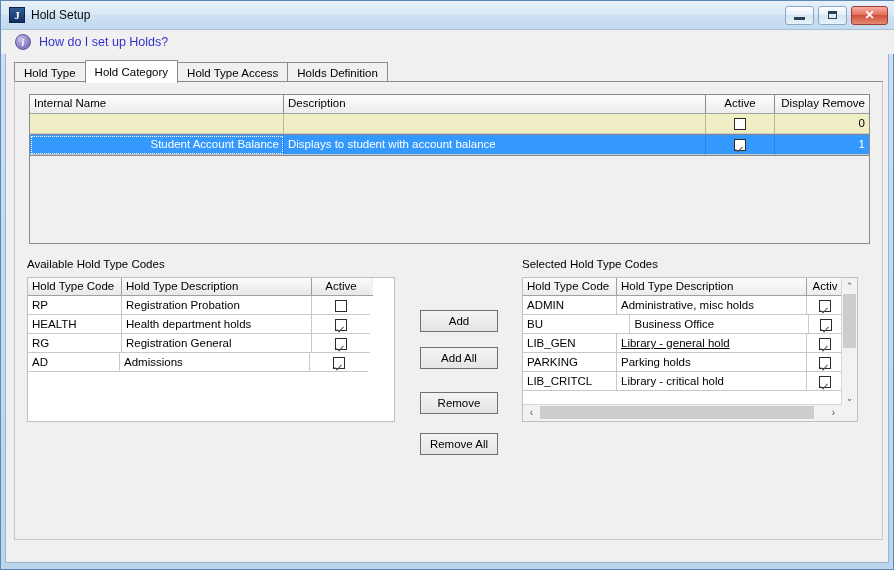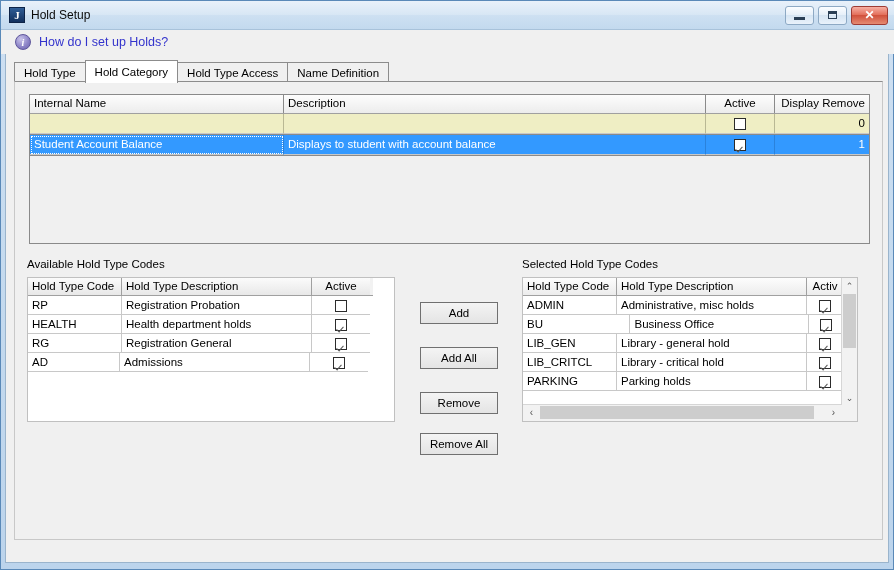--- a/index.html
+++ b/index.html
@@ -132,21 +132,21 @@
 
   
   #top-grid{left:14px;top:12px;width:841px;height:150px;background:#f0f0f0;}
   #top-grid .gheader{height:18px;}
   #top-grid .gheader .gh{height:18px;line-height:17px;border-right:1px solid #8a8a8a;}
   #top-grid .grow{height:21px;border-bottom:1px solid #8a8a8a;}
   #top-grid .grow .gc{height:20px;line-height:19px;}
   .row-edit .gc{background:#efeec4;border-right:1px solid #b9b894;}
   .row-sel{background:#3399ff;}
   .row-sel .gc{color:#ffffff;border-right:1px solid #2a82dc;}
-  .row-sel .gc.firstcell{outline:1px dotted #ffffff;outline-offset:-2px;}
+  .row-sel .gc.firstcell{outline:1px dotted #ffffff;outline-offset:-2px;text-align:right;}
 
   .chk{
     display:inline-block;width:12px;height:12px;box-sizing:border-box;
     border:1px solid #2b2b2b;background:#ffffff;
     position:relative;vertical-align:middle;
   }
   .chk.on::after{
     content:"";position:absolute;left:2px;top:5px;
     width:3px;height:6px;border:solid #555;border-width:0 1.6px 1.6px 0;
     transform:rotate(42deg);
@@ -222,21 +222,21 @@
 
   <div class="helprow">
     <div class="info-icon">i</div>
     <div class="help-link">How do I set up Holds?</div>
   </div>
 
   <div class="tabstrip">
     <div class="tab">Hold Type</div>
     <div class="tab active">Hold Category</div>
     <div class="tab">Hold Type Access</div>
-    <div class="tab">Name Definition</div>
+    <div class="tab">Holds Definition</div>
   </div>
 
   <div class="tabpanel">
 
     <div class="grid" id="top-grid">
       <div class="gheader">
         <div class="gh" style="width:254px;">Internal Name</div>
         <div class="gh" style="width:422px;">Description</div>
         <div class="gh ctr" style="width:69px;">Active</div>
         <div class="gh num" style="width:94px;border-right:none;">Display Remove</div>
@@ -282,21 +282,21 @@
           <div class="gc ctr" style="width:58px;border-right:none;"><span class="chk on"></span></div>
         </div>
         <div class="grow">
           <div class="gc" style="width:92px;">AD</div>
           <div class="gc" style="width:190px;">Admissions</div>
           <div class="gc ctr" style="width:58px;border-right:none;"><span class="chk on"></span></div>
         </div>
       </div>
     </div>
 
-    <div class="btn" style="left:405px;top:220px;">Add</div>
+    <div class="btn" style="left:405px;top:228px;">Add</div>
     <div class="btn" style="left:405px;top:265px;">Add All</div>
     <div class="btn" style="left:405px;top:310px;">Remove</div>
     <div class="btn" style="left:405px;top:351px;">Remove All</div>
 
     <div class="seclabel" style="left:507px;top:176px;">Selected Hold Type Codes</div>
 
     <div id="right-panel" style="left:507px;top:195px;">
       <div class="grid" id="right-grid">
         <div class="gheader">
           <div class="gh" style="width:94px;">Hold Type Code</div>
@@ -308,31 +308,31 @@
           <div class="gc" style="width:190px;">Administrative, misc holds</div>
           <div class="gc ctr" style="width:36px;border-right:none;"><span class="chk on"></span></div>
         </div>
         <div class="grow">
           <div class="gc" style="width:114px;">BU</div>
           <div class="gc" style="width:190px;">Business Office</div>
           <div class="gc ctr" style="width:36px;border-right:none;"><span class="chk on"></span></div>
         </div>
         <div class="grow">
           <div class="gc" style="width:94px;">LIB_GEN</div>
-          <div class="gc" style="width:190px;">Library - general hold</div>
+          <div class="gc" style="width:190px;text-decoration:underline;">Library - general hold</div>
+          <div class="gc ctr" style="width:36px;border-right:none;"><span class="chk on"></span></div>
+        </div>
+        <div class="grow">
+          <div class="gc" style="width:94px;">PARKING</div>
+          <div class="gc" style="width:190px;">Parking holds</div>
           <div class="gc ctr" style="width:36px;border-right:none;"><span class="chk on"></span></div>
         </div>
         <div class="grow">
           <div class="gc" style="width:94px;">LIB_CRITCL</div>
           <div class="gc" style="width:190px;">Library - critical hold</div>
-          <div class="gc ctr" style="width:36px;border-right:none;"><span class="chk on"></span></div>
-        </div>
-        <div class="grow">
-          <div class="gc" style="width:94px;">PARKING</div>
-          <div class="gc" style="width:190px;">Parking holds</div>
           <div class="gc ctr" style="width:36px;border-right:none;"><span class="chk on"></span></div>
         </div>
       </div>
 
       <div class="vscroll">
         <div class="arr">⌃</div>
         <div class="thumb"></div>
         <div class="arr" style="position:absolute;bottom:0;left:0;width:15px;">⌄</div>
       </div>
 

